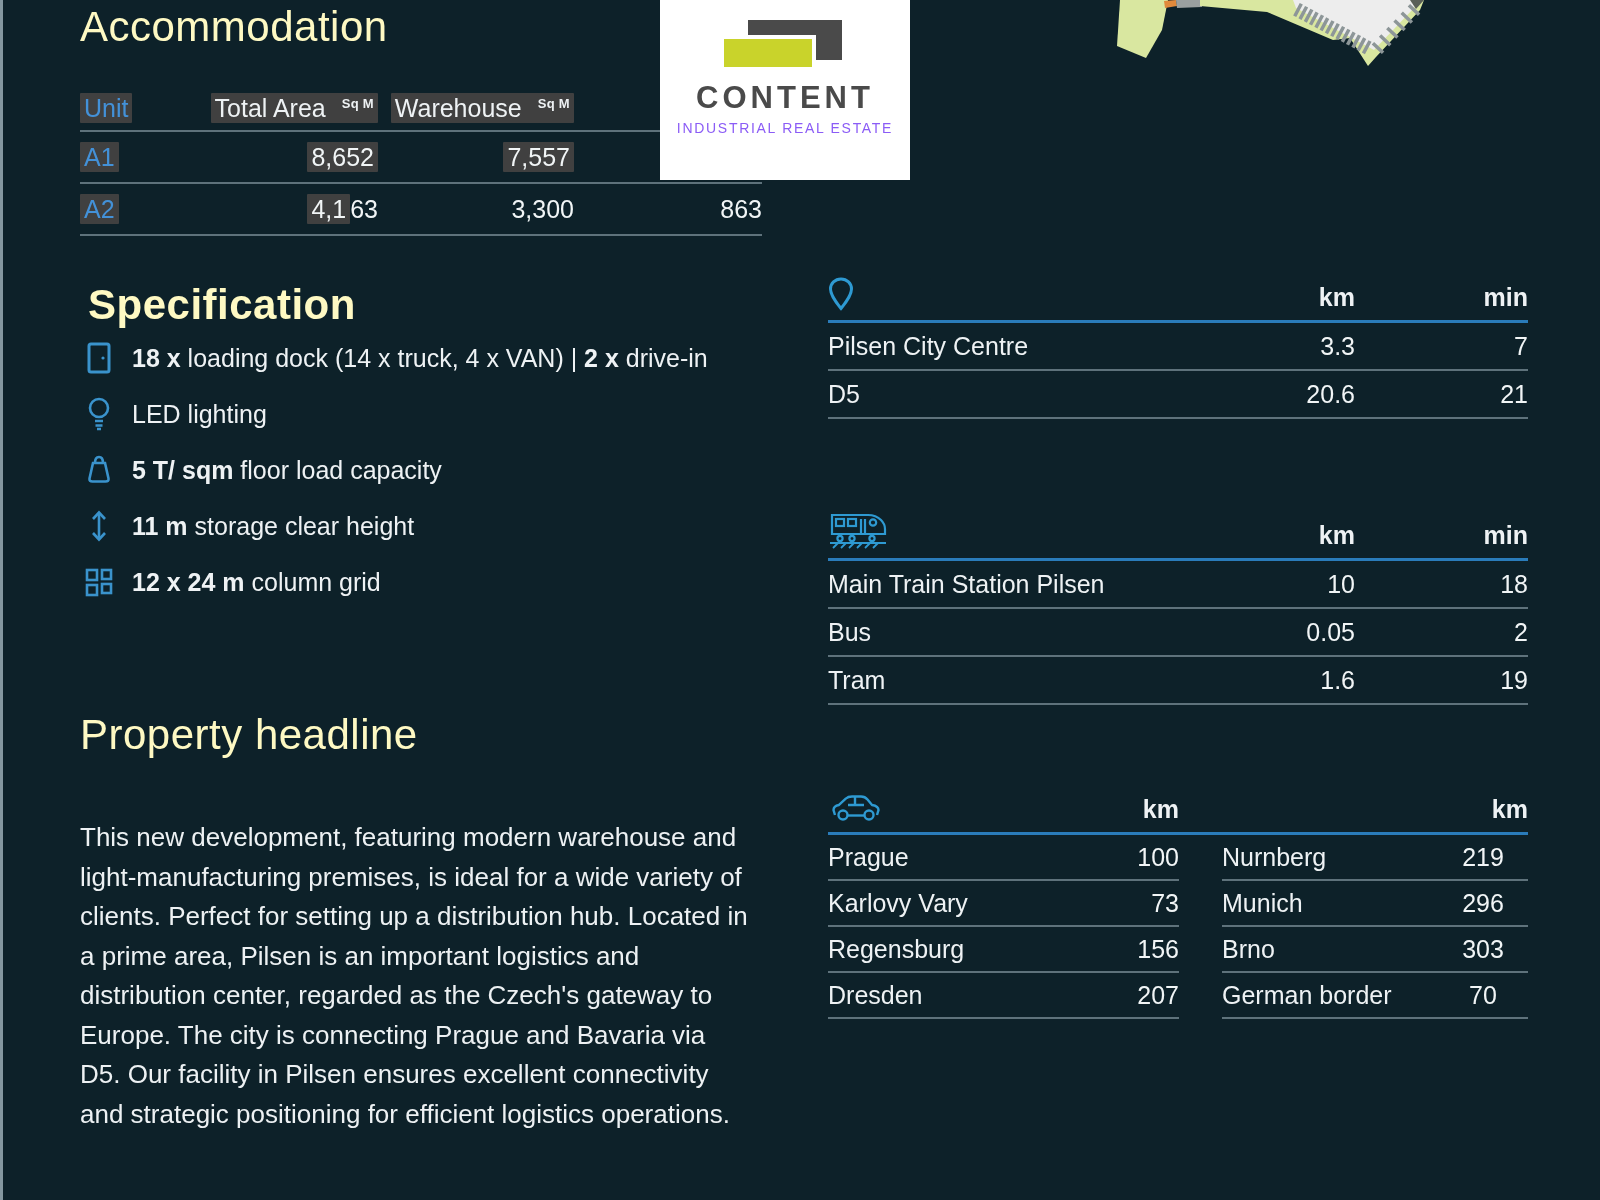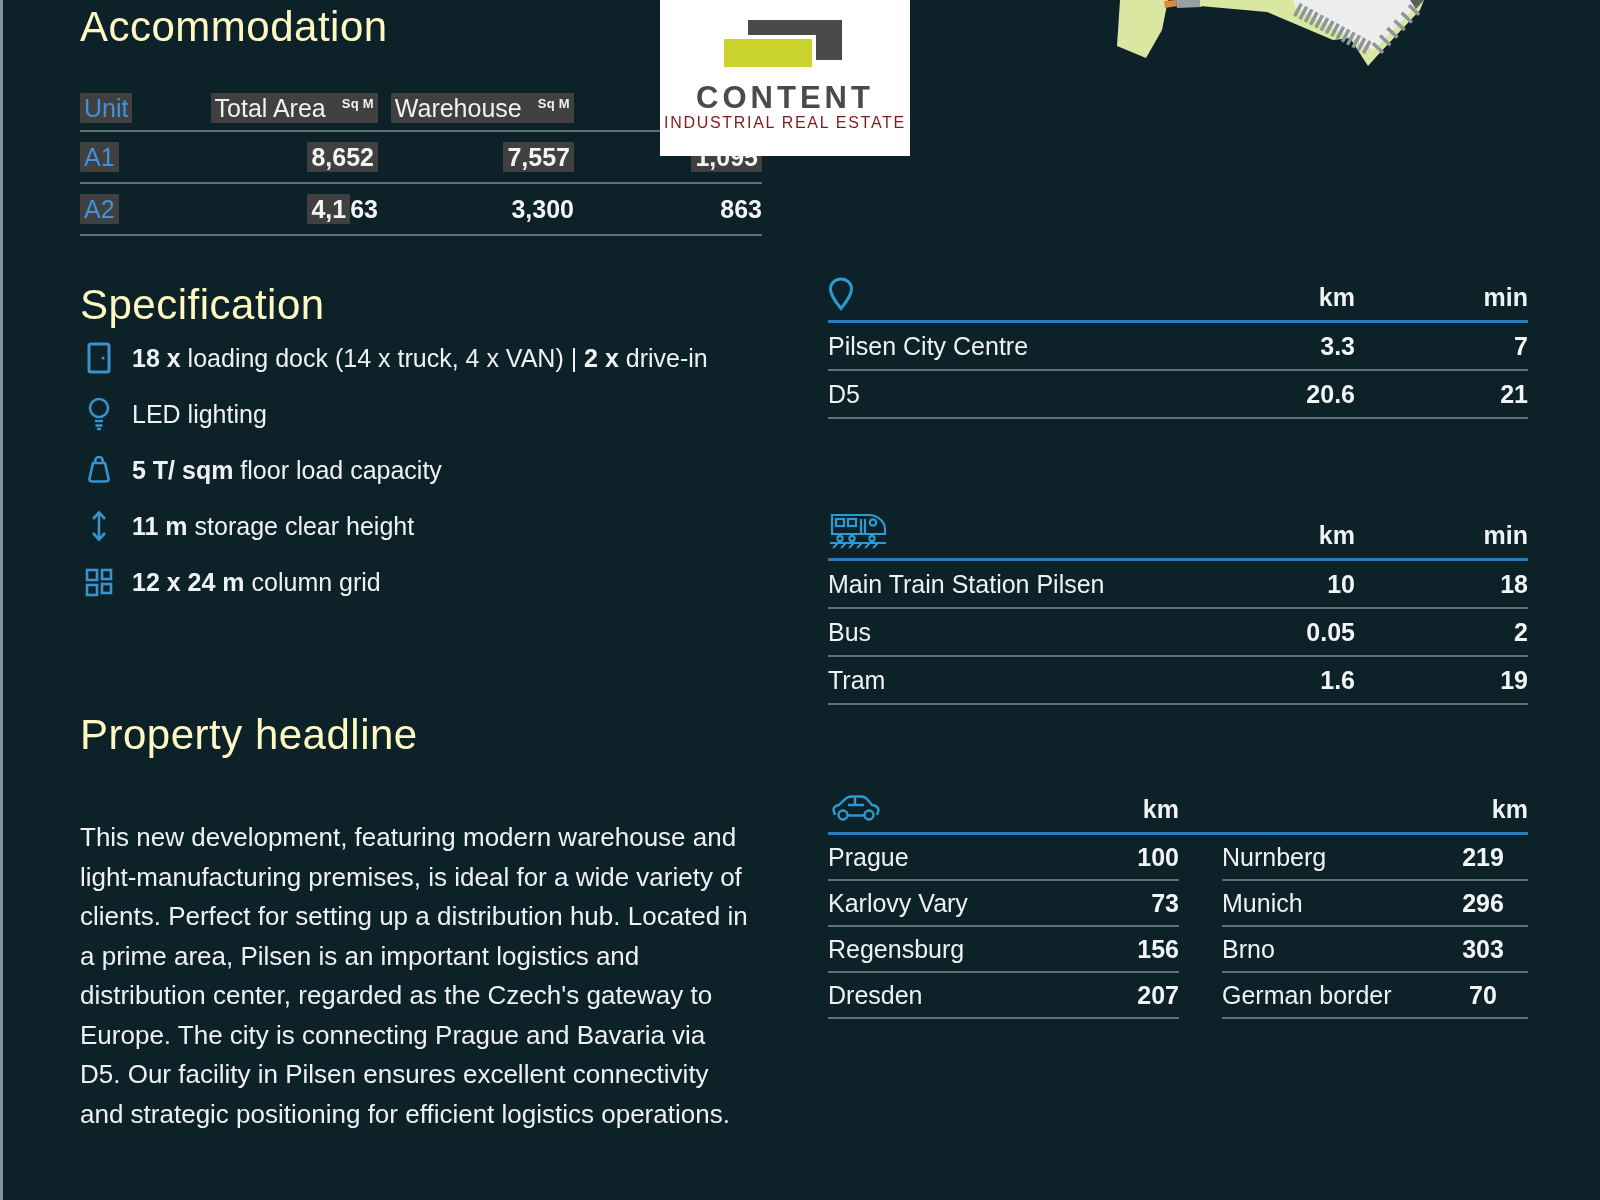--- a/index.html
+++ b/index.html
@@ -5,41 +5,41 @@
   html,body{margin:0;padding:0;}
   body{
     width:1600px;height:1200px;position:relative;overflow:hidden;
     background:#0d2129;color:#eef2f4;
     font-family:"Liberation Sans", sans-serif;
   }
   .edge-strip{position:absolute;left:0;top:0;width:3px;height:1200px;background:#9aacb4;opacity:.85;}
 
   .green-heading{position:absolute;margin:0;color:#fef9c3;font-size:42px;font-weight:500;letter-spacing:.5px;line-height:1.1;}
   #acc-title{left:80px;top:4px;}
-  #spec-title{left:80px;top:282px;}
+  #spec-title{left:88px;top:282px;font-weight:bold;}
   #prop-title{left:80px;top:712px;}
 
   
   .acc-table{position:absolute;left:80px;top:92px;width:682px;font-size:25px;}
   .acc-row{display:flex;align-items:center;height:50px;border-bottom:2px solid rgba(175,195,205,.5);}
   .acc-row.head{height:40px;align-items:flex-end;padding-bottom:7px;box-sizing:border-box;}
   .acc-c1{width:112px;text-align:left;}
   .acc-c2{width:186px;text-align:right;}
   .acc-c3{width:196px;text-align:right;}
   .acc-c4{flex:1;text-align:right;}
-  .num{font-weight:700;color:#f1f5f6;}
+  .num{font-weight:400;color:#f1f5f6;}
   .hl{background:#404040;padding:1px 4px;border-radius:1px;}
   .blue-txt{color:#4391d8;font-weight:500;}
   .sup{font-size:13px;font-weight:600;vertical-align:super;margin-left:16px;letter-spacing:.3px;}
 
   
-  .logo{position:absolute;left:660px;top:0;width:250px;height:156px;background:#ffffff;z-index:6;
+  .logo{position:absolute;left:660px;top:0;width:250px;height:180px;background:#ffffff;z-index:6;
     display:flex;flex-direction:column;align-items:center;box-sizing:border-box;padding-top:16px;}
   .logo-name{color:#4a4a4a;font-size:31px;font-weight:700;letter-spacing:4px;line-height:1;margin-top:8px;}
-  .logo-sub{color:#7f1d1d;font-size:16px;font-weight:500;letter-spacing:1.7px;margin-top:1px;}
+  .logo-sub{color:#8b5cf6;font-size:14px;font-weight:500;letter-spacing:1.7px;margin-top:7px;}
 
   
   .spec-list{position:absolute;left:80px;top:338px;width:660px;}
   .spec-item{display:flex;align-items:center;height:40px;margin-bottom:16px;font-size:25px;color:#eef2f4;}
   .spec-icon{width:38px;height:40px;margin-right:14px;flex:none;display:flex;align-items:center;justify-content:center;}
   .spec-item b{font-weight:700;}
 
   
   .prop-body{position:absolute;left:80px;top:792px;width:672px;font-size:26px;line-height:39.5px;color:#edf1f3;}
 

